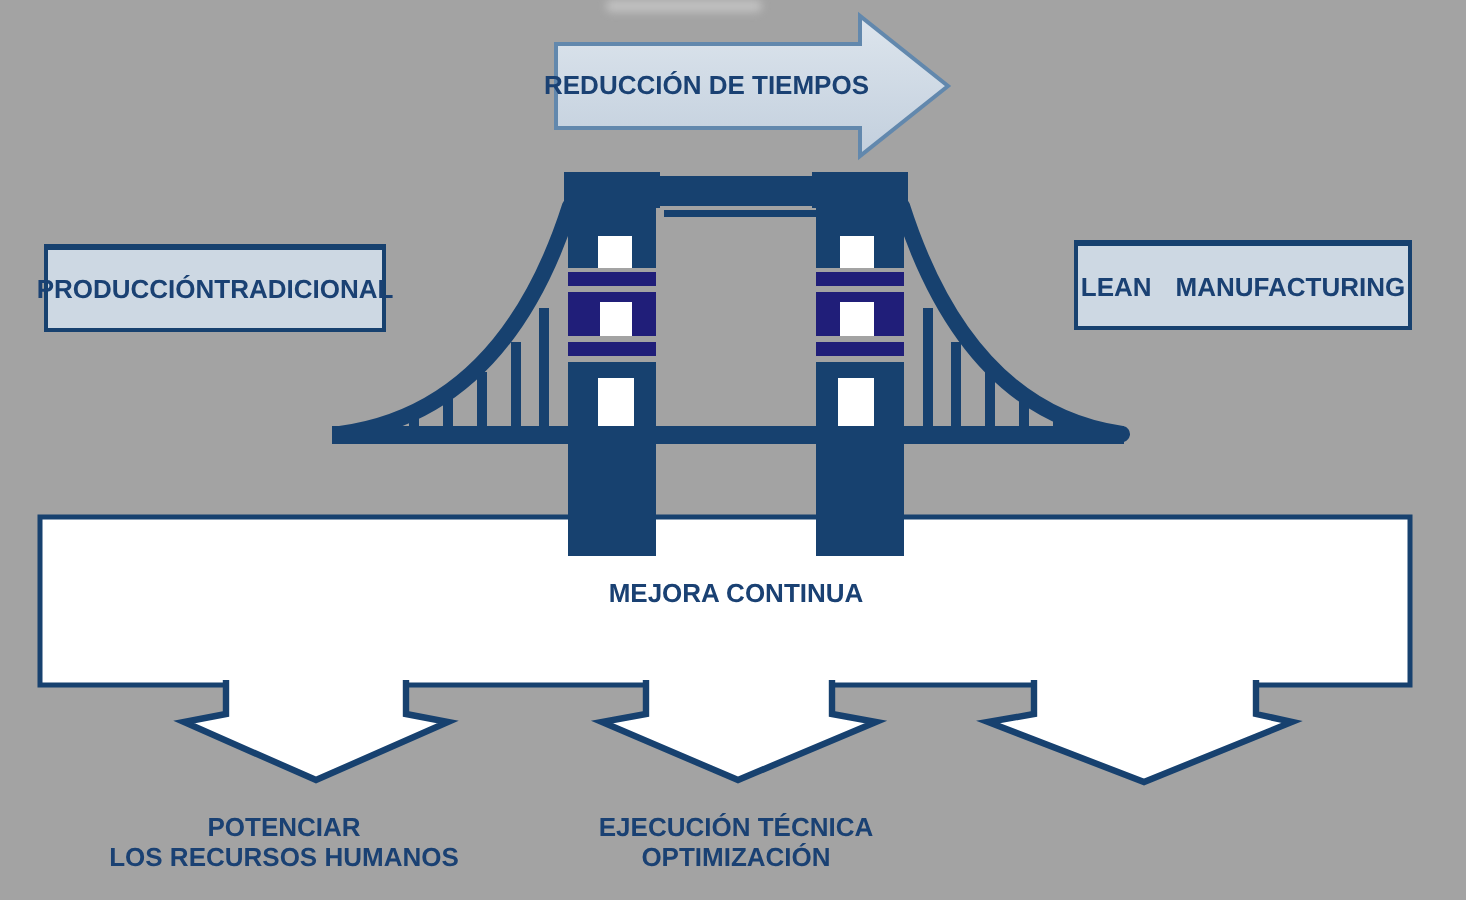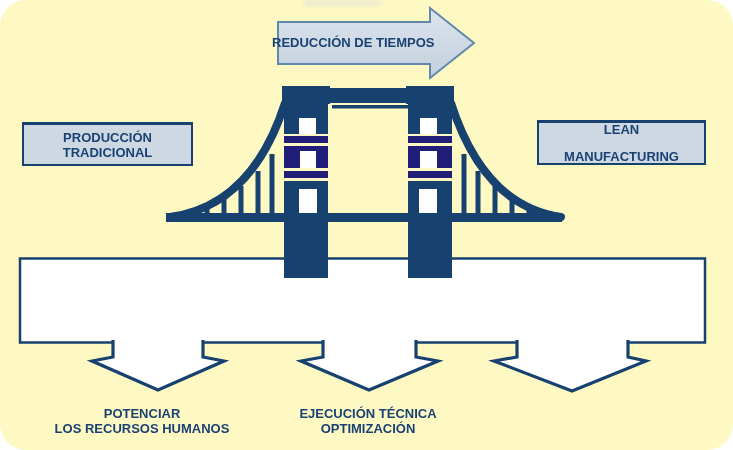--- a/index.html
+++ b/index.html
@@ -1,37 +1,36 @@
 <!DOCTYPE html>
 <html style="--color-navy: #17416f; --color-purple: #201e79; --color-box_fill: #cdd8e3; --color-arrow_fill_light: #dde5ed; --color-arrow_fill_dark: #c2cfdd; --color-arrow_border: #6288ad; --color-text: #1a4173; --color-white: #ffffff;"><head>
 <meta charset="utf-8">
 <style>
   html,body{margin:0;padding:0;background:#ffffff;}
   #canvas{
     position:relative;
     width:733px;height:450px;
-    background:#fef9c3;
+    background:#a3a3a3;
     overflow:hidden;
     font-family:"Liberation Sans", sans-serif;
-    border-radius:26px;
   }
   #diagram-svg{position:absolute;left:0;top:0;}
   .txt{
     position:absolute;
     text-align:center;
     font-weight:bold;
     color:var(--color-text,#1a4173);
     line-height:15px;
     font-size:13px;
     letter-spacing:0px;
     white-space:nowrap;
   }
   .box{
     position:absolute;
-    display:flex;flex-direction:column;justify-content:center;align-items:center;
+    display:flex;flex-direction:row;justify-content:center;align-items:center;
     background:var(--color-box_fill,#cdd8e3);
     border:2px solid var(--color-navy,#17416f);
     border-top-width:3px;
     box-sizing:border-box;
     font-weight:bold;
     color:var(--color-text,#1a4173);
     font-size:13px;line-height:15px;
     text-align:center;
   }
   #top-arrow-label{left:272px;top:35px;width:162px;font-size:13px;}
@@ -136,20 +135,21 @@
   <div id="left-box" class="box">
     <div>PRODUCCIÓN</div>
     <div>TRADICIONAL</div>
   </div>
 
   <div id="right-box" class="box">
     <div>LEAN</div>
     <div>MANUFACTURING</div>
   </div>
 
+  <div id="band-label" class="txt">MEJORA CONTINUA</div>
 
   <div id="outcome-0" class="txt outcome">
     <div>POTENCIAR</div>
     <div>LOS RECURSOS HUMANOS</div>
   </div>
 
   <div id="outcome-1" class="txt outcome">
     <div>EJECUCIÓN TÉCNICA</div>
     <div>OPTIMIZACIÓN</div>
   </div>

